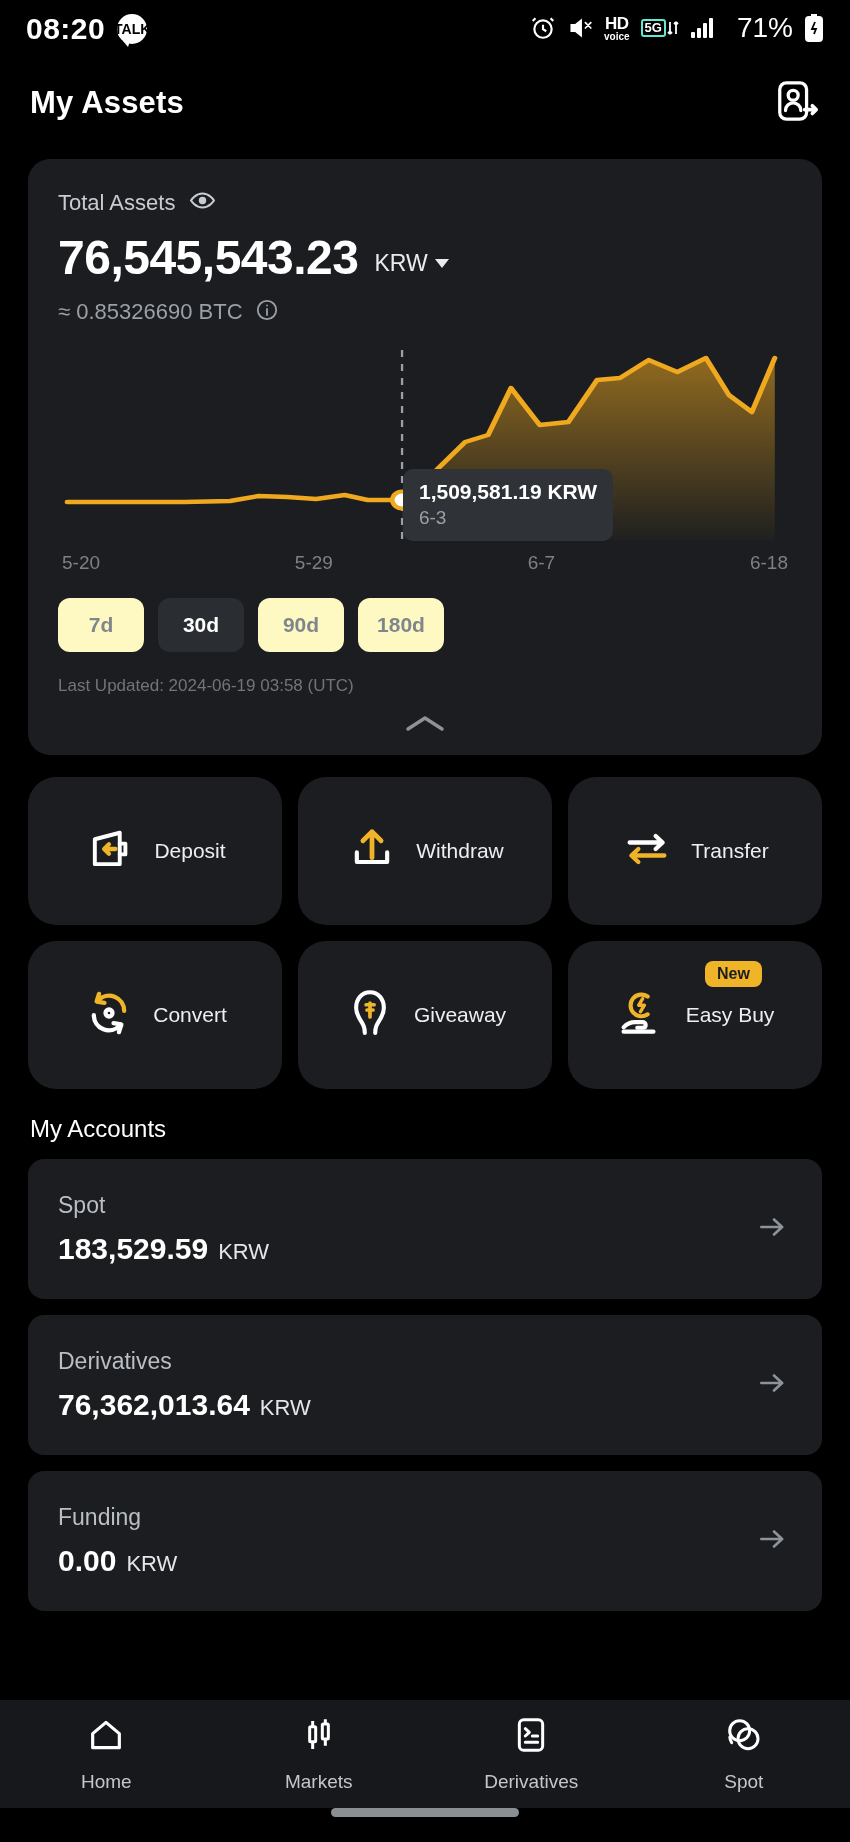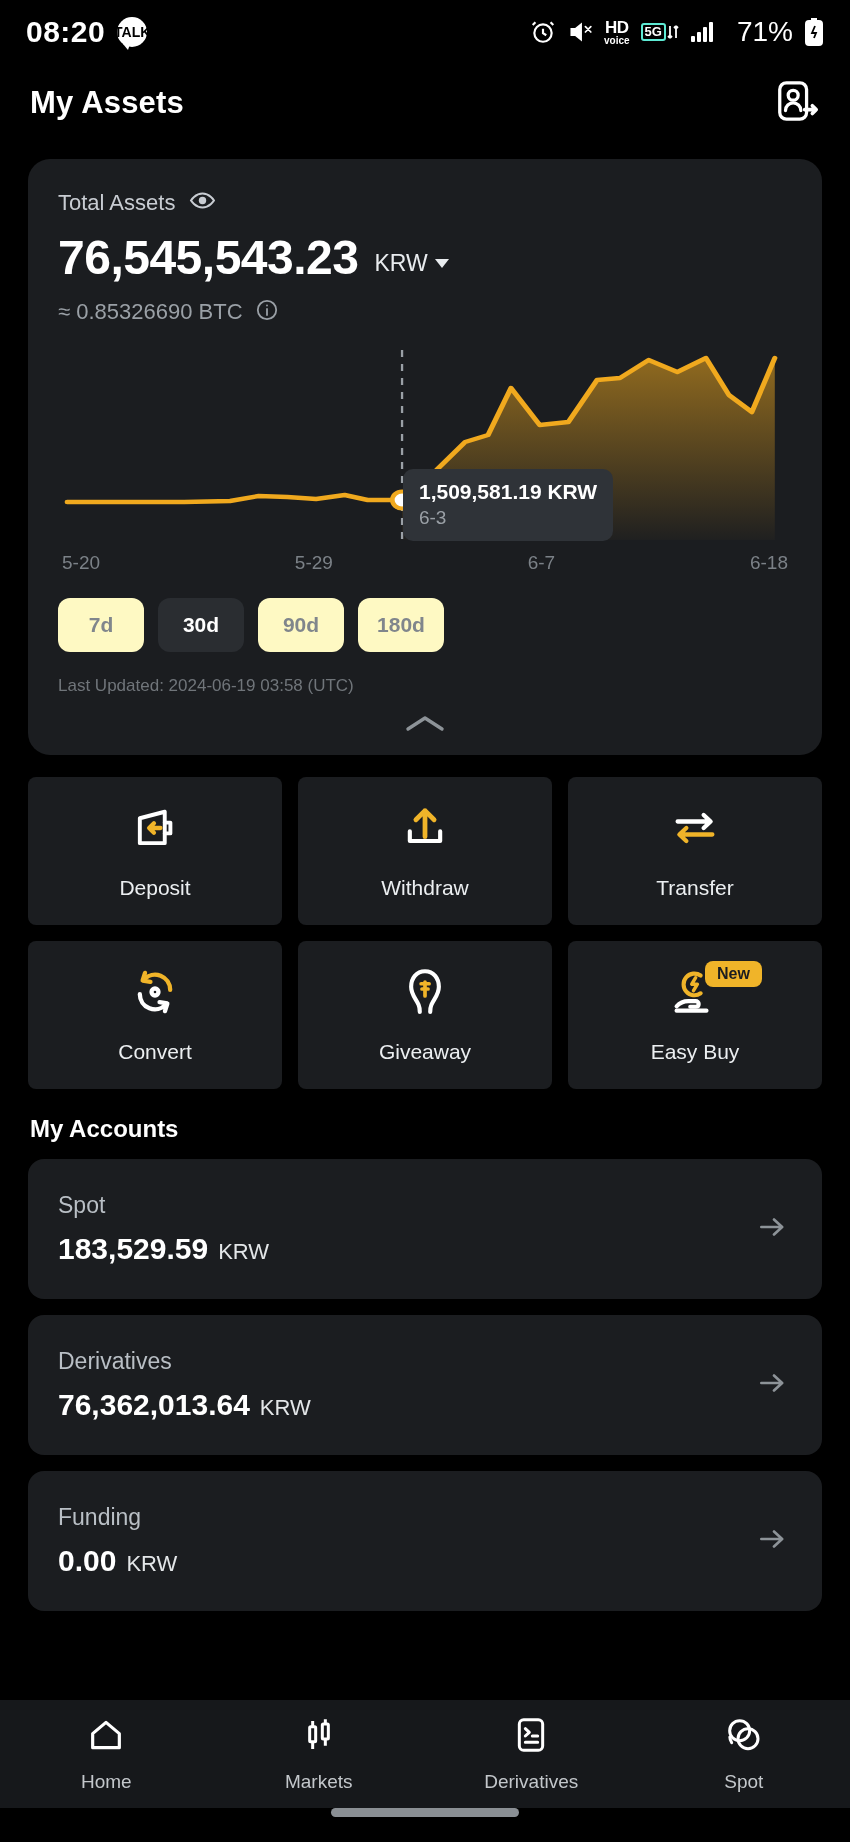--- a/index.html
+++ b/index.html
@@ -7,23 +7,23 @@
   body {
     width:850px; height:1842px;
     font-family:"Liberation Sans", sans-serif;
     color:#fff;
     overflow:hidden;
     position:relative;
   }
 
   
   .statusbar {
-    height:64px; display:flex; align-items:center;
+    height:64px; display:flex; align-items:flex-start;
     justify-content:space-between;
-    padding:0 26px 0 26px;
+    padding:12px 26px 0 26px;
   }
   .sb-left { display:flex; align-items:center; gap:12px; }
   .sb-time { font-size:30px; font-weight:600; letter-spacing:0.5px; }
   .talk-badge {
     width:30px; height:30px; border-radius:50%;
     background:#fff; color:#000; font-size:14px; font-weight:700;
     display:flex; align-items:center; justify-content:center;
     position:relative;
   }
   .talk-badge::after{
@@ -95,33 +95,33 @@
   .last-updated { font-size:17px; color:#70757a; margin-top:24px; }
   .collapse {
     position:absolute; left:0; right:0; bottom:14px;
     display:flex; justify-content:center;
   }
 
   
   .actions { margin:22px 28px 0 28px; display:flex; flex-direction:column; gap:16px; }
   .action-row { display:flex; gap:16px; }
   .action-tile {
-    flex:1; height:148px; background:#1b1d20; border-radius:8px;
-    display:flex; flex-direction:column; align-items:center;
+    flex:1; height:148px; background:#1b1d20; border-radius:28px;
+    display:flex; flex-direction:row; align-items:center;
     justify-content:center; gap:18px; position:relative;
   }
   .action-label { font-size:21px; color:#eceff1; }
   .new-badge {
     position:absolute; top:20px; left:50%; margin-left:10px;
     background:#f0b429; color:#1b1d20; font-size:16px; font-weight:700;
     border-radius:8px; padding:4px 12px;
   }
 
   
-  .section-title { margin:26px 17px 0 30px; font-size:24px; font-weight:700; }
+  .section-title { margin:26px 17px 0 30px; font-size:24px; font-weight:400; }
   .accounts { margin:16px 28px 0 28px; display:flex; flex-direction:column; gap:16px; }
   .account-card {
     background:#1b1d20; border-radius:16px; height:140px;
     padding:0 30px; display:flex; align-items:center;
     justify-content:space-between;
   }
   .acct-name { font-size:23px; color:#b9bfc5; }
   .acct-amount-row { display:flex; align-items:baseline; gap:10px; margin-top:13px; }
   .acct-amount { font-size:30px; font-weight:700; }
   .acct-cur { font-size:22px; color:#e3e6e8; }

